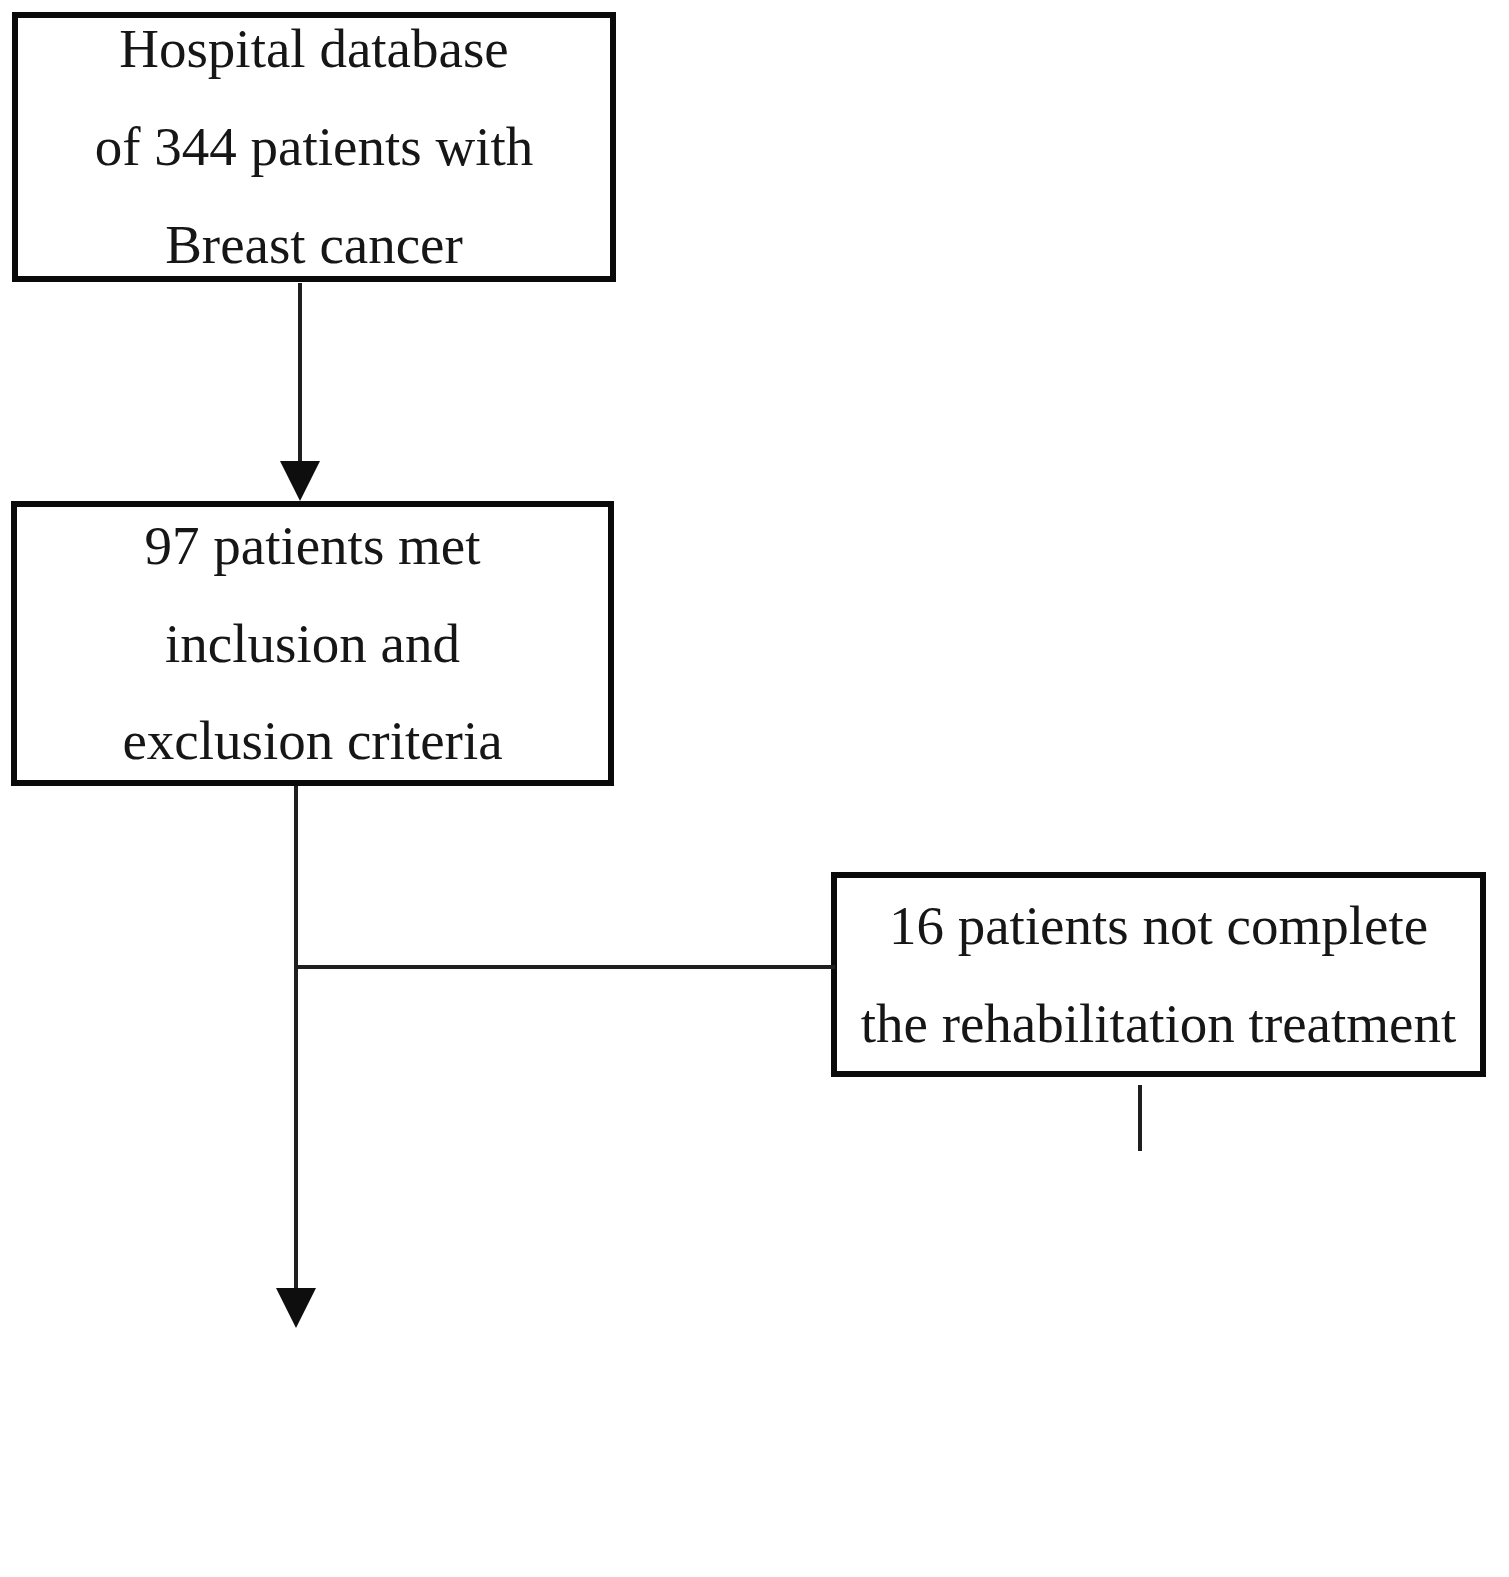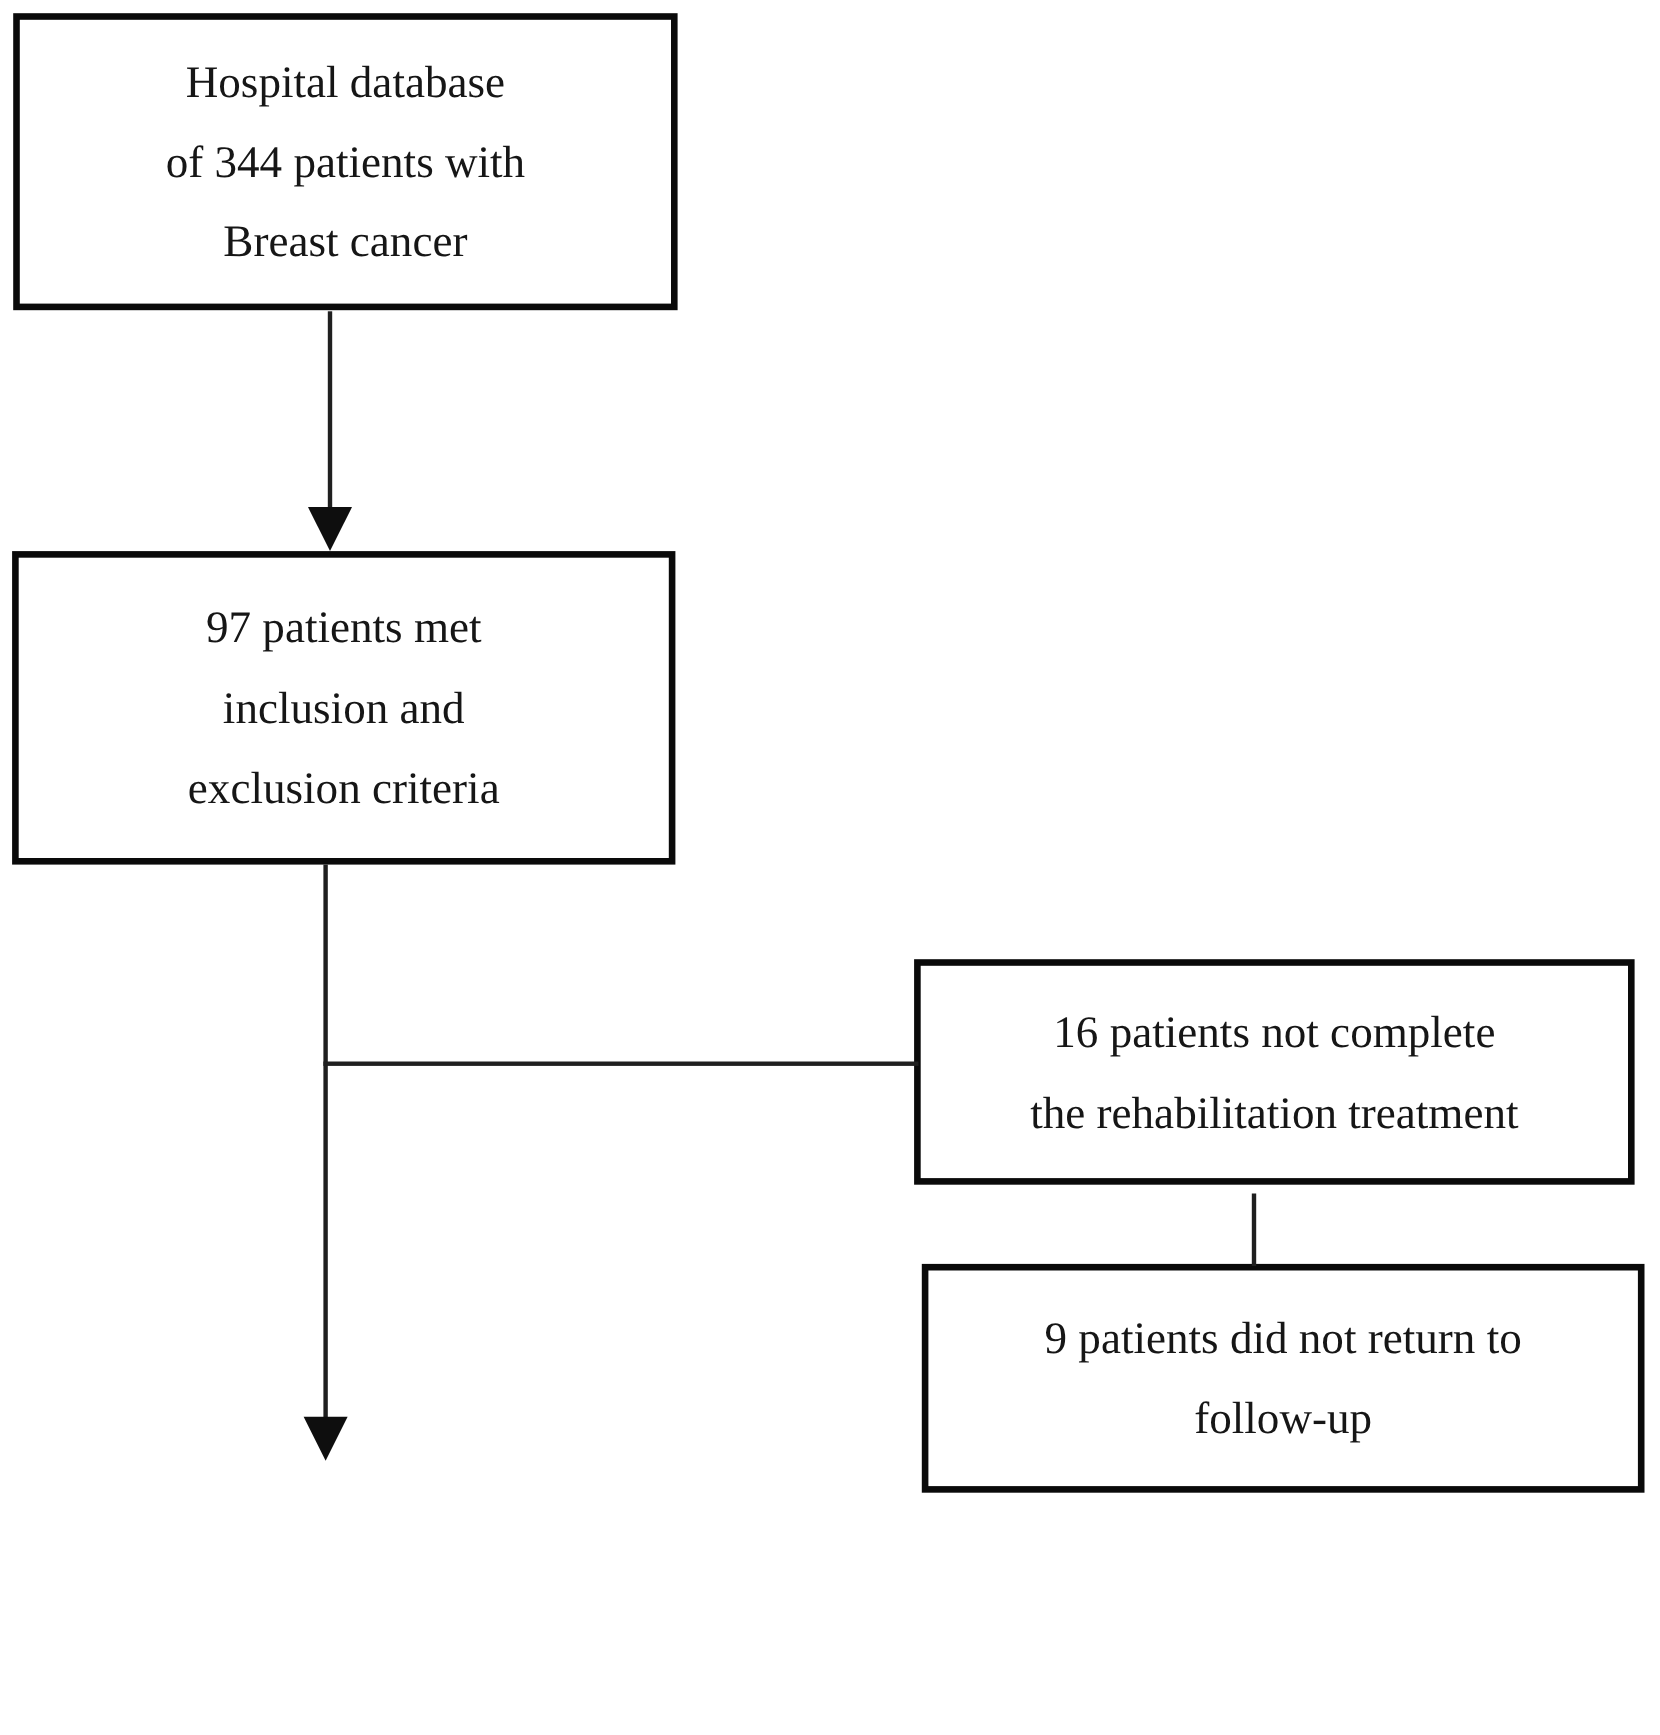--- a/index.html
+++ b/index.html
@@ -17,21 +17,21 @@
   }
   .node {
     position: absolute;
     box-sizing: border-box;
     border: 6px solid #0a0a0a;
     background: #ffffff;
     display: flex;
     align-items: center;
     justify-content: center;
     text-align: center;
-    font-size: 41px;
+    font-size: 55px;
     line-height: 1.78;
     color: #161616;
     white-space: pre-line;
   }
   .node-hospital  { left: 12px;  top: 12px;   width: 604px; height: 270px; }
   .node-criteria  { left: 11px;  top: 501px;  width: 603px; height: 285px; }
   .node-dropout   { left: 831px; top: 872px;  width: 655px; height: 205px; }
   .node-followup  { left: 838px; top: 1149px; width: 657px; height: 208px; }
   .node-enrolled  { left: 11px;  top: 1327px; width: 603px; height: 238px; }
 
@@ -67,22 +67,20 @@
 of 344 patients with
 Breast cancer</div>
 
   <div class="node node-criteria">97 patients met
 inclusion and
 exclusion criteria</div>
 
   <div class="node node-dropout">16 patients not complete
 the rehabilitation treatment</div>
 
-  <div class="node node-followup">9 patients did not return to
-follow-up</div>
 
 
   <div class="line line-v line-db-to-criteria"></div>
   <div class="arrowhead-down arrowhead-1"></div>
 
   <div class="line line-v line-criteria-to-enrolled"></div>
   <div class="arrowhead-down arrowhead-2"></div>
 
   <div class="line line-h line-branch-h"></div>
 

